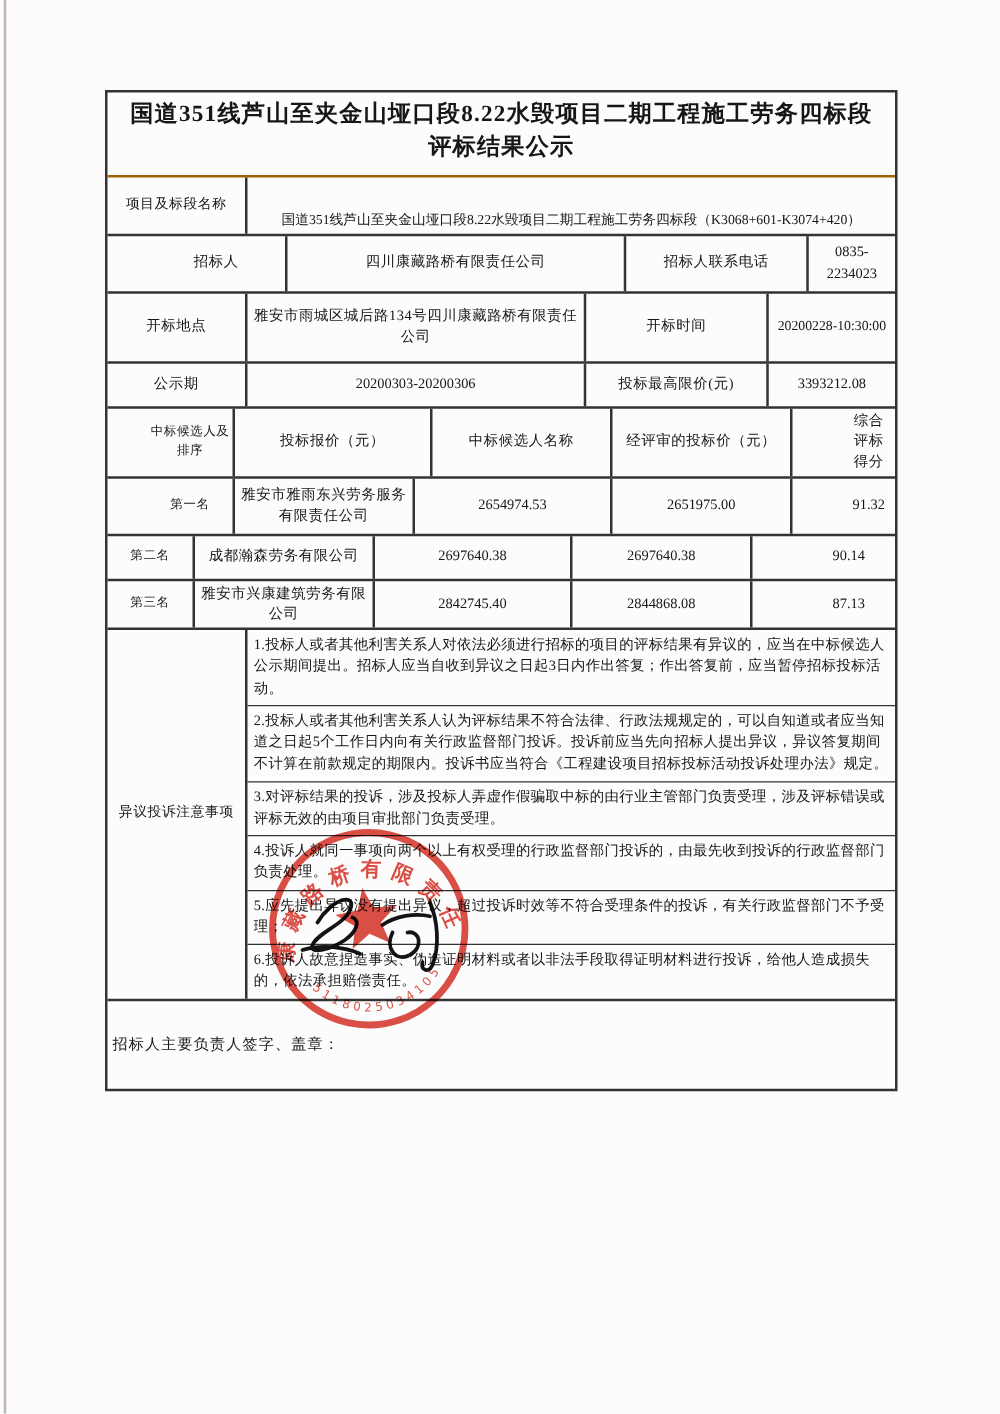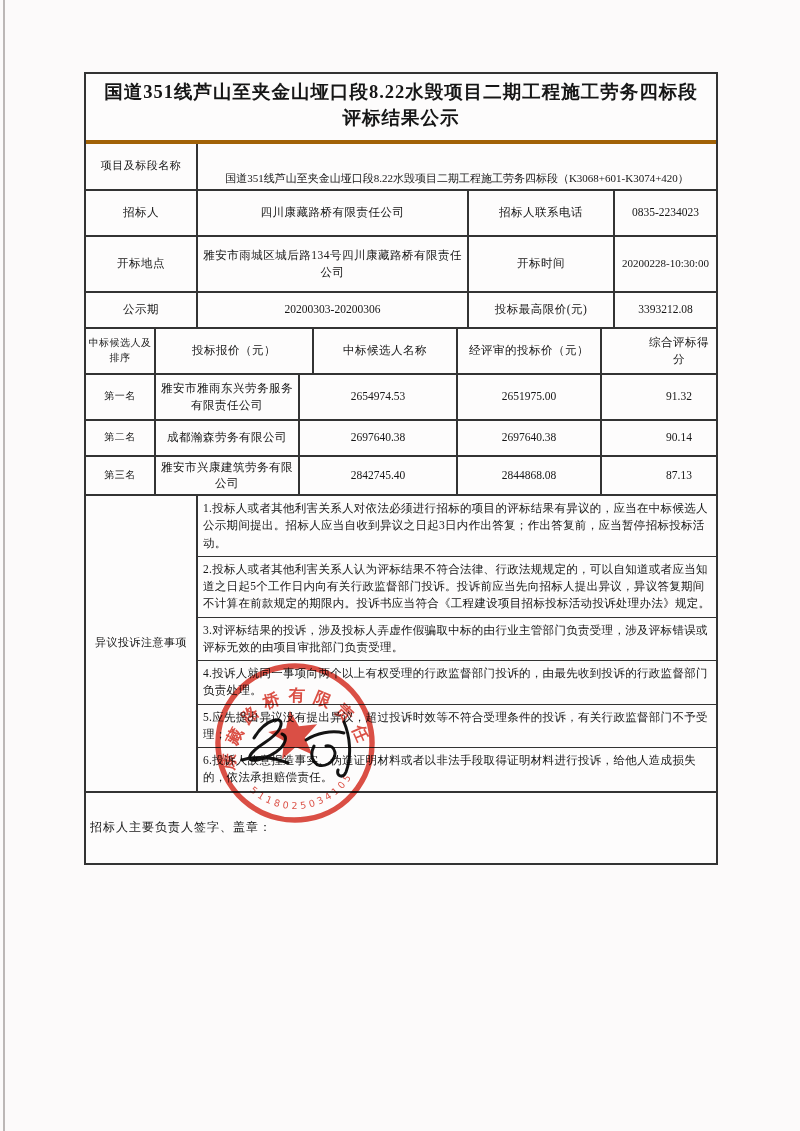--- a/index.html
+++ b/index.html
@@ -23,39 +23,39 @@
   .row { display:flex; border-bottom:2px solid #333; }
   .row:last-child { border-bottom:none; }
   .cell {
     border-right:2px solid #333;
     display:flex; align-items:center; justify-content:center;
     text-align:center; padding:2px 4px;
     font-size:11.5px; line-height:1.45; letter-spacing:.5px;
   }
   .cell:last-child { border-right:none; }
   .title-row {
-    border-bottom:4px solid #a16207;
+    border-bottom:2px solid #a16207;
     padding:6px 8px 8px;
     text-align:center;
     font-weight:bold; font-size:18.5px; line-height:1.4; letter-spacing:1px;
   }
   
   .c-lab1 { width:112px; flex:none; }
   .c-val1 { width:271px; flex:none; }
   .c-lab2 { width:146px; flex:none; }
   .c-val2 { flex:1; }
   .c-span { flex:1; }
   
   .k1 { width:70px;  flex:none; font-size:10px; padding:2px 2px; }
   .k2 { width:144px; flex:none; }
   .k3 { width:158px; flex:none; }
   .k4 { width:144px; flex:none;text-align:center; }
   .k5 { flex:1;margin-left:40px; }
   .h34 { min-height:34px; }
-  .h46 { min-height:46px; }
+  .h46 { min-height:46px;padding-left:32px; }
   .h56 { min-height:56px; }
   .h36 { min-height:36px; }
   
   .notice-items { display:flex; flex-direction:column; flex:1; text-align:left; padding:0; }
   .notice-item {
     border-bottom:1.5px solid #333;
     padding:4px 5px; font-size:11.5px; line-height:1.5; letter-spacing:.3px;
   }
   .notice-item:last-child { border-bottom:none; }
   .sig-row { min-height:70px; align-items:center;border-radius:24px; }

